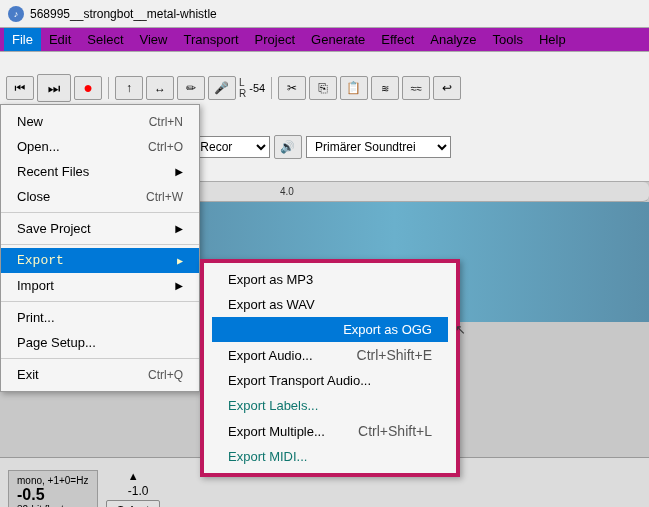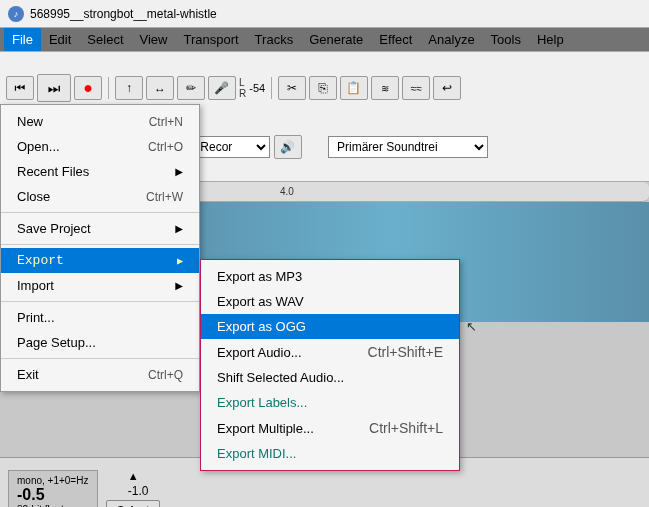--- a/index.html
+++ b/index.html
@@ -29,21 +29,21 @@
       height: 16px;
       margin-right: 6px;
       background: #4a7cc7;
       border-radius: 50%;
       display: flex; align-items: center; justify-content: center;
       color: white; font-size: 9px; font-weight: bold;
     }
 
     
     .menu-bar {
-      background: #737373;
+      background: #a21caf;
       height: 24px;
       display: flex;
       align-items: flex-end;
       padding: 0 4px;
       border-bottom: 1px solid #aaa;
     }
     .menu-item {
       padding: 2px 8px;
       cursor: pointer;
       height: 100%;
@@ -106,24 +106,24 @@
     }
     .menu-shortcut {
       margin-left: 24px;
       color: #555;
       font-size: 12px;
     }
 
     
     .export-submenu {
       background: #f5f5f5;
-      border: 1px solid #be185d;
+      border: 4px solid #be185d;
       box-shadow: 2px 2px 6px rgba(0,0,0,0.3);
       min-width: 260px;
-      padding: 4px 0;
+      padding: 4px 8px;
       position: absolute;
       top: 160px; 
       left: 200px;
     }
 
     .submenu-entry {
       padding: 5px 16px;
       cursor: pointer;
       display: flex;
       align-items: center;
@@ -215,21 +215,21 @@
   </div>
   <span>568995__strongbot__metal-whistle</span>
 </div>
 
 <div class="menu-bar">
   <div class="menu-item active">File</div>
   <div class="menu-item">Edit</div>
   <div class="menu-item">Select</div>
   <div class="menu-item">View</div>
   <div class="menu-item">Transport</div>
-  <div class="menu-item">Tracks</div>
+  <div class="menu-item">Project</div>
   <div class="menu-item">Generate</div>
   <div class="menu-item">Effect</div>
   <div class="menu-item">Analyze</div>
   <div class="menu-item">Tools</div>
   <div class="menu-item">Help</div>
 </div>
 
 <div style="position:relative; height: 405px; background: #c8c8c8;">
 
   <div style="background:#f0f0f0; border-bottom:1px solid #aaa; padding: 3px 6px; display:flex; gap:4px; align-items:center; flex-wrap:wrap; min-height:130px;">
@@ -259,21 +259,21 @@
     </div>
 
     <div style="display:flex; align-items:center; gap:4px; width:100%; padding:2px 0; margin-top:-10px;">
       <select class="dropdown-select" style="width:130px;">
         <option>Mikrofon (Arctis</option>
       </select>
       <select class="dropdown-select" style="width:130px;">
         <option>1 (Mono) Recor</option>
       </select>
       <div class="tb-btn">🔊</div>
-      <select class="dropdown-select" style="width:160px;margin-left:22px;">
+      <select class="dropdown-select" style="width:145px;">
         <option>Primärer Soundtrei</option>
       </select>
     </div>
   </div>
 
   <div class="ruler">
     <span style="margin-left: 140px; font-size:10px;">4.0</span>
   </div>
 
   <div style="background:#c0c0c0; flex:1; height:120px; display:flex;">
@@ -326,30 +326,30 @@
       </div>
     </div>
 
     <div class="export-submenu" style="position: absolute; top: 155px; left: 200px; margin: 0px;">
       <div class="submenu-entry">
         <span>Export as MP3</span>
       </div>
       <div class="submenu-entry">
         <span>Export as WAV</span>
       </div>
-      <div class="submenu-entry highlighted" style="position:relative;">
+      <div class="submenu-entry highlighted" style="position:relative;justify-content:flex-end;">
         <span>Export as OGG</span>
         <span style="position:absolute; right:-18px; font-size:13px; color:#333;">↖</span>
       </div>
       <div class="submenu-entry">
         <span>Export Audio...</span>
         <span class="submenu-shortcut">Ctrl+Shift+E</span>
       </div>
       <div class="submenu-entry">
-        <span>Shift Selected Audio...</span>
+        <span>Export Transport Audio...</span>
       </div>
       <div class="submenu-entry disabled">
         <span>Export Labels...</span>
       </div>
       <div class="submenu-entry">
         <span>Export Multiple...</span>
         <span class="submenu-shortcut">Ctrl+Shift+L</span>
       </div>
       <div class="submenu-entry disabled">
         <span>Export MIDI...</span>

